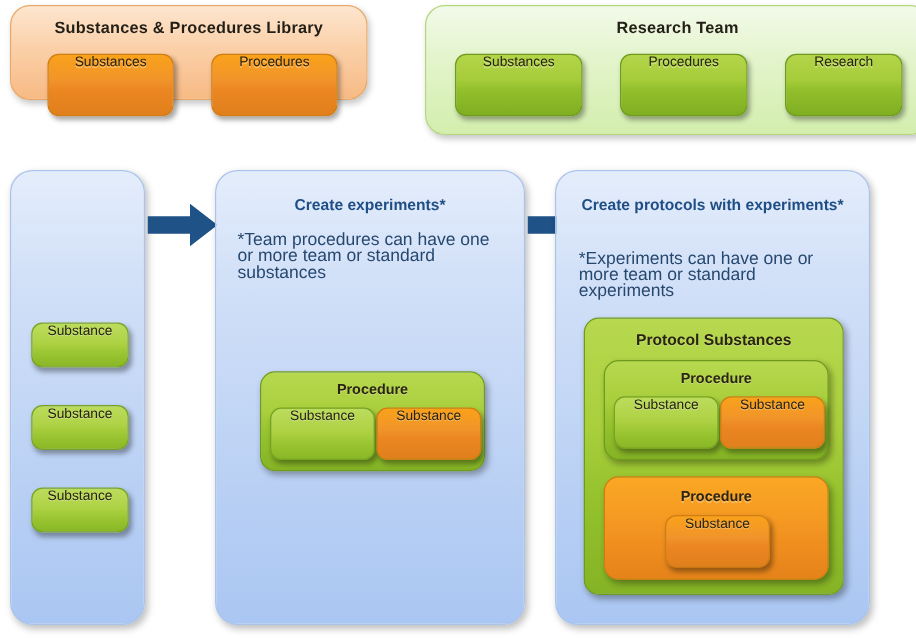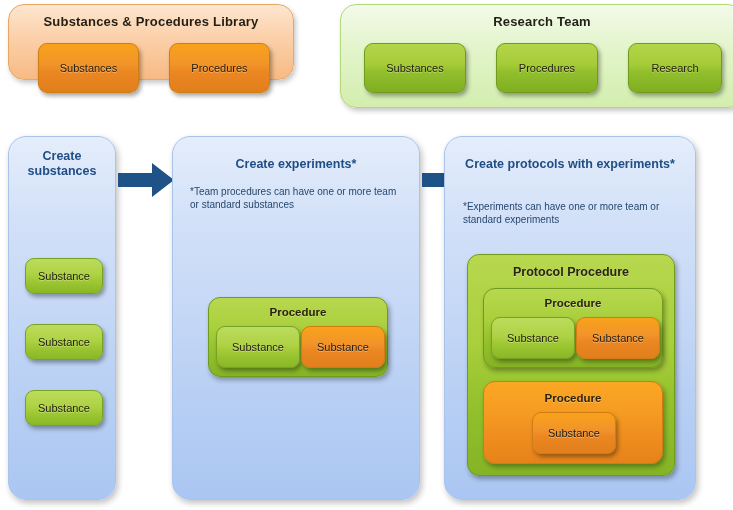--- a/index.html
+++ b/index.html
@@ -55,21 +55,21 @@
     color: #231f16;
     letter-spacing: 0.2px;
   }
 
   
   .chip {
     position: absolute;
     box-sizing: border-box;
     border-radius: 9px;
     display: flex;
-    align-items: center;
+    align-items: flex-start;
     justify-content: center;
     font-size: 11px;
     color: #262010;
     text-shadow: 0 1px 0 rgba(255,255,255,0.35);
     box-shadow: 2px 3px 4px rgba(0,0,0,0.35);
   }
   .chip-orange {
     border: 1px solid #d07d13;
     background: linear-gradient(to bottom, #f9a21b 0%, #f1942a 42%, #ec8722 58%, #e07f1c 100%);
   }
@@ -94,21 +94,21 @@
     left: 10px;
     right: 10px;
     text-align: center;
     font-size: 12.5px;
     font-weight: bold;
     color: #1f4e86;
     line-height: 15px;
   }
   .flow-note {
     position: absolute;
-    font-size: 10px;
+    font-size: 14px;
     color: #26486f;
     line-height: 13px;
   }
 
   
   .arrow { position: absolute; }
 
   
   .grp {
     position: absolute;
@@ -156,21 +156,20 @@
   </div>
   <div class="chip chip-green" style="left:155px; top:38px; width:102px; height:50px;">
     <span>Procedures</span>
   </div>
   <div class="chip chip-green" style="left:287px; top:38px; width:94px; height:50px;">
     <span>Research</span>
   </div>
 </div>
 
 <div class="panel flow" style="left:8px; top:136px; width:108px; height:364px;">
-  <div class="flow-title" style="top:12px;">Create substances</div>
 
   <div class="chip chip-green-lite" style="left:16px; top:121px; width:78px; height:36px;">
     <span>Substance</span>
   </div>
   <div class="chip chip-green-lite" style="left:16px; top:187px; width:78px; height:36px;">
     <span>Substance</span>
   </div>
   <div class="chip chip-green-lite" style="left:16px; top:253px; width:78px; height:36px;">
     <span>Substance</span>
   </div>
@@ -201,21 +200,21 @@
   <svg width="56" height="34" viewBox="0 0 56 34">
     <polygon points="0,10 34,10 34,0 56,17 34,34 34,24 0,24" fill="#1f5287"></polygon>
   </svg>
 </div>
 
 <div class="panel flow" style="left:444px; top:136px; width:252px; height:364px;">
   <div class="flow-title" style="top:20px;">Create protocols with experiments*</div>
   <div class="flow-note" style="left:18px; top:63px; width:216px;">*Experiments can have one or more team or standard experiments</div>
 
   <div class="grp grp-green" style="left:22px; top:117px; width:208px; height:222px;">
-    <div class="grp-title big" style="top:10px;">Protocol Procedure</div>
+    <div class="grp-title big" style="top:10px;">Protocol Substances</div>
 
     <div class="grp grp-green" style="left:15px; top:33px; width:180px; height:80px;">
       <div class="grp-title" style="top:8px;">Procedure</div>
       <div class="chip chip-green-lite" style="left:7px; top:28px; width:84px; height:42px;">
         <span>Substance</span>
       </div>
       <div class="chip chip-orange" style="left:92px; top:28px; width:84px; height:42px;">
         <span>Substance</span>
       </div>
     </div>

